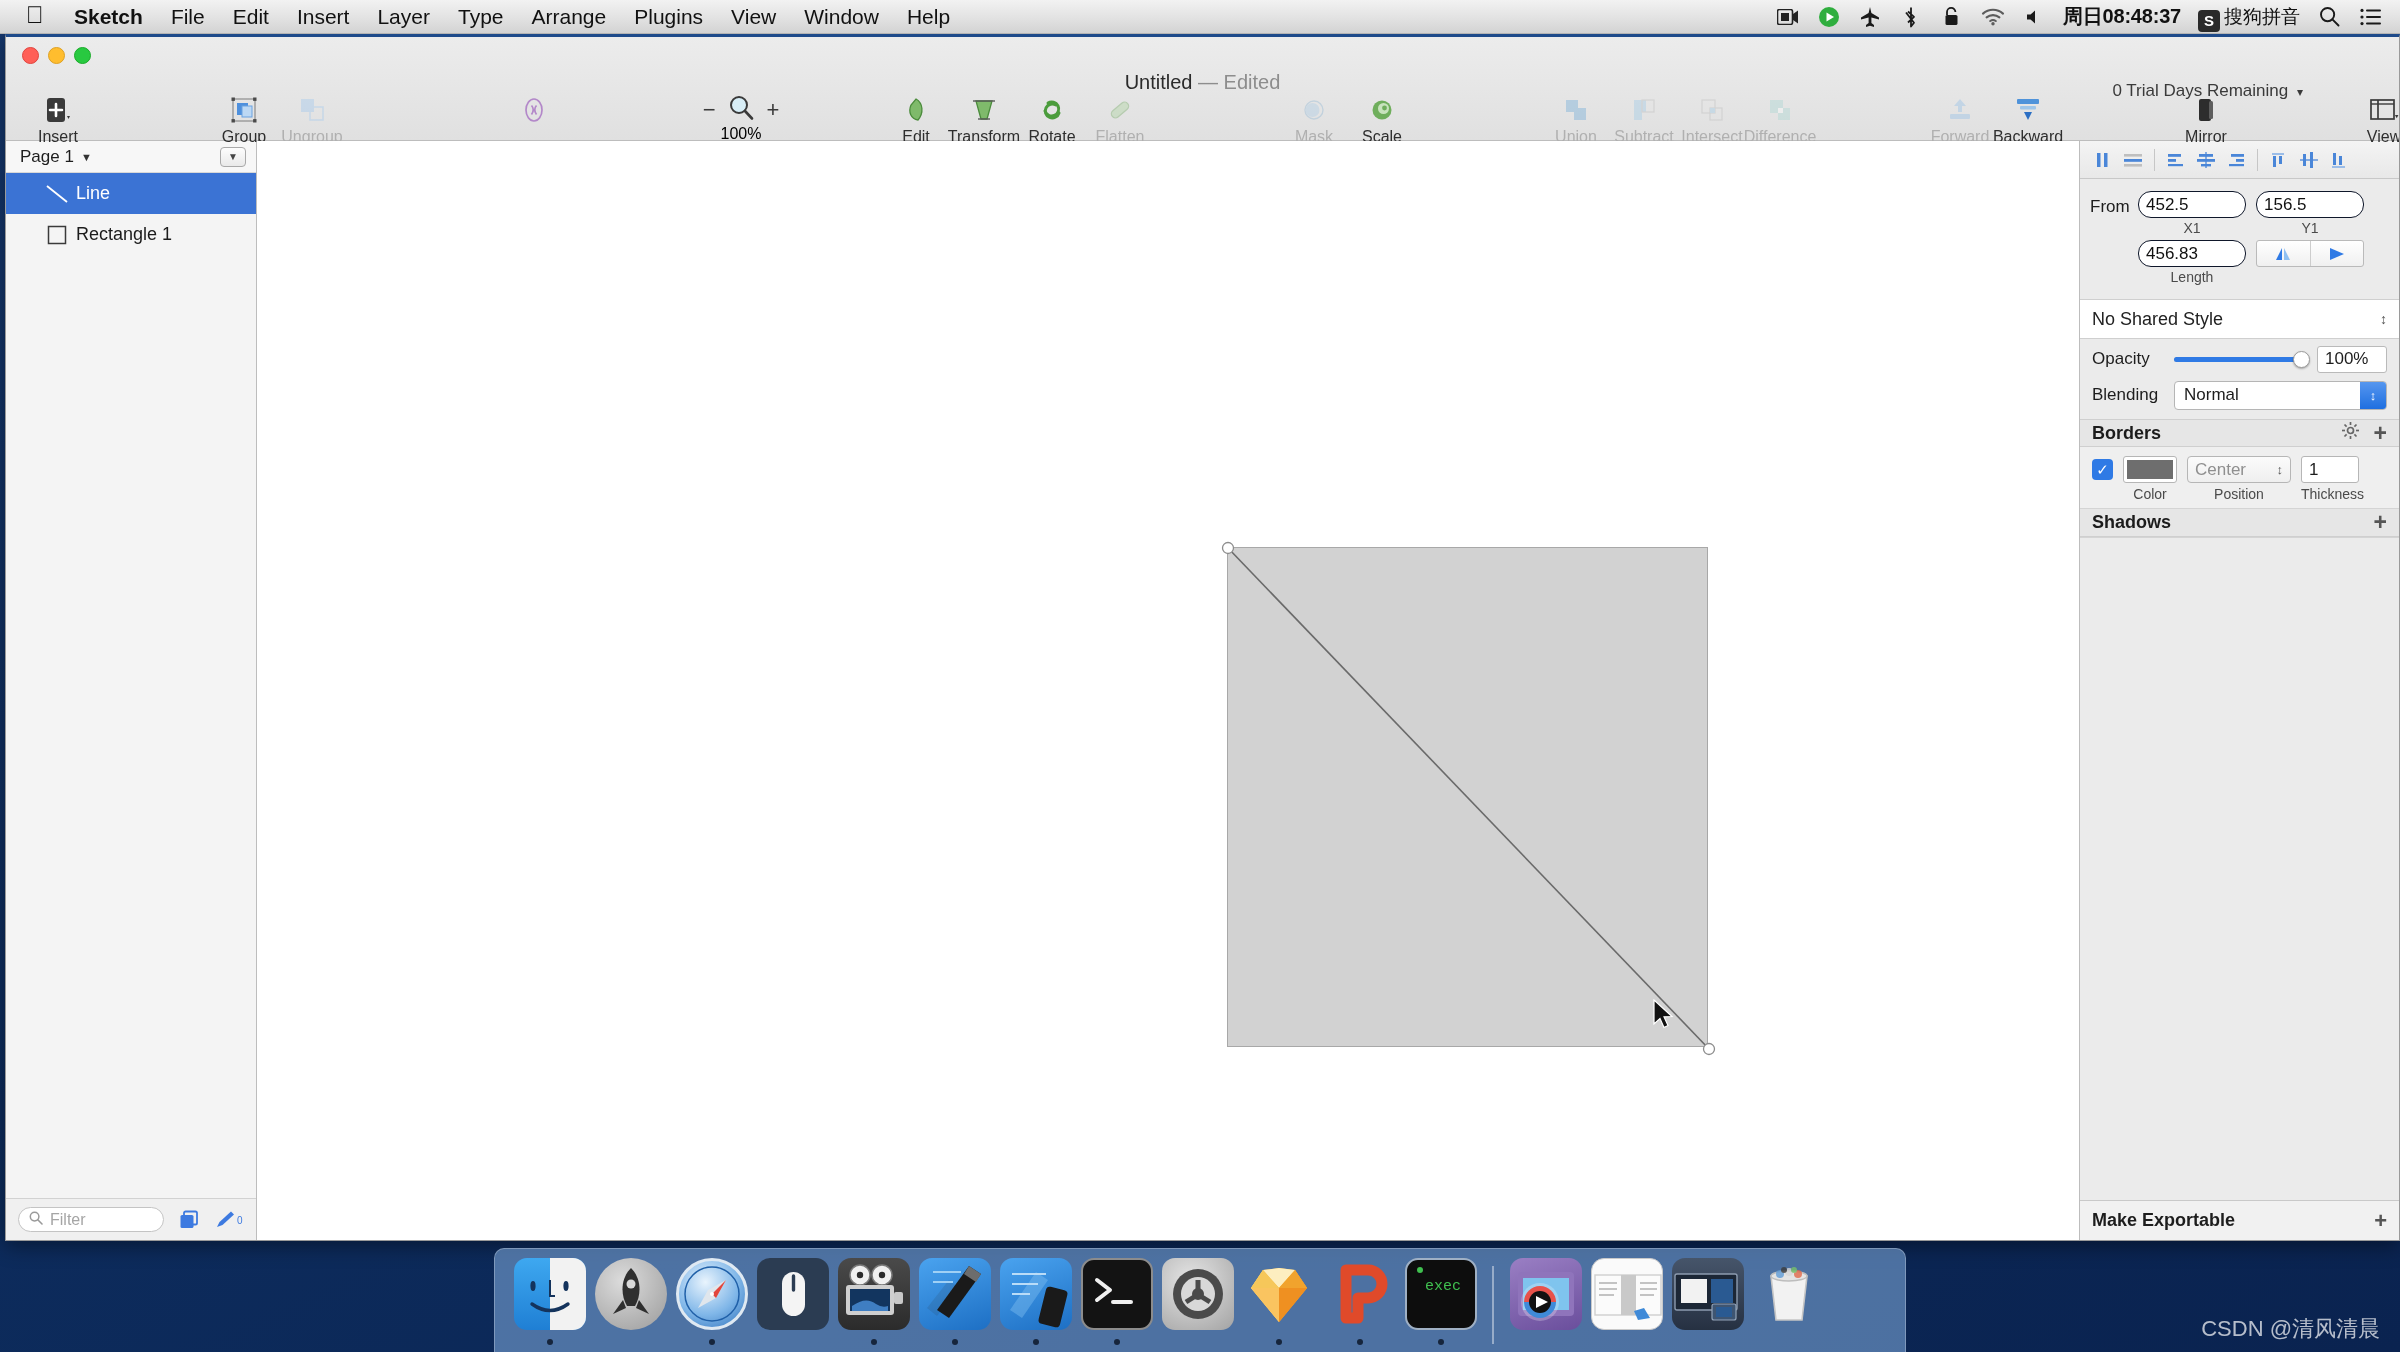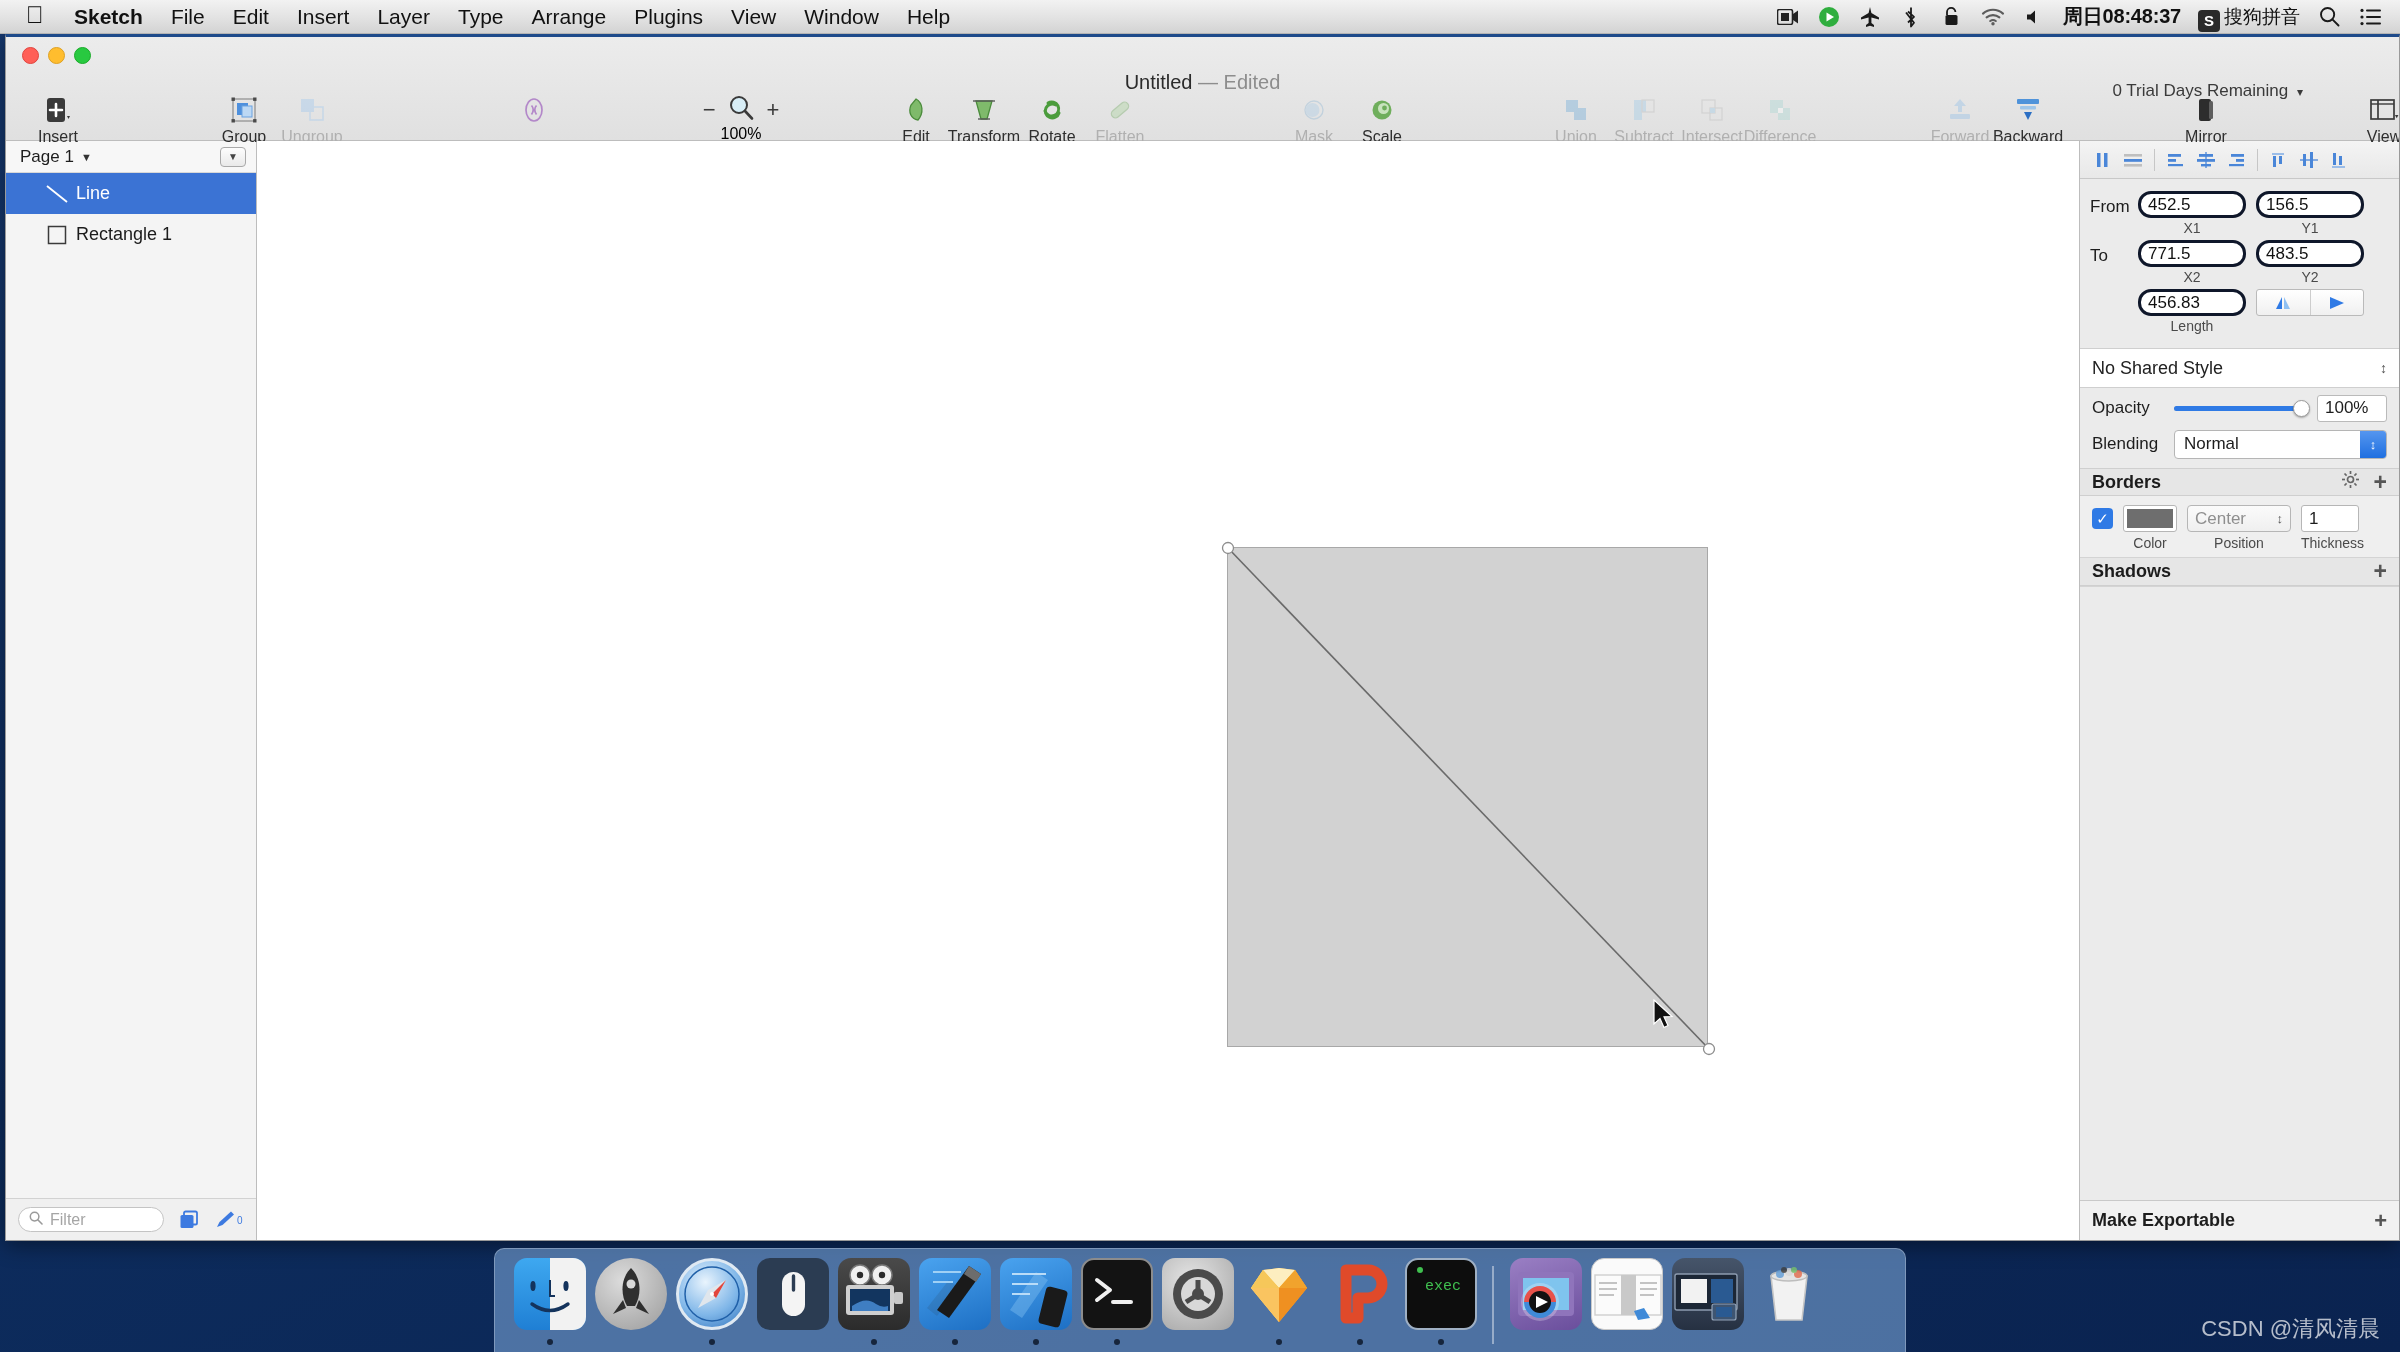--- a/index.html
+++ b/index.html
@@ -163,21 +163,21 @@
   .al-btn { width: 28px; height: 26px; display: flex; align-items: center; justify-content: center; }
   .al-sep { width: 1px; height: 22px; background: #c6c6c6; margin: 0 5px; }
 
   #coords { padding: 12px 0 10px 0; }
   .crow { display: flex; align-items: flex-start; padding: 0 14px 0 10px; margin-bottom: 4px; }
   .crow .rl { width: 48px; font-size: 17px; padding-top: 6px; }
   .fieldcol { display: flex; flex-direction: column; align-items: center; width: 108px; }
   .fieldcol + .fieldcol { margin-left: 10px; }
   .nfield {
     width: 100%; height: 27px; background: #fff;
-    border: 3px solid #0f172a; border-radius: 13px;
+    border: 1px solid #0f172a; border-radius: 13px;
     display: flex; align-items: center; padding: 0 7px;
     font-size: 17px; color: #111;
   }
   .sublbl { font-size: 14px; color: #4a4a4a; margin-top: 2px; }
   .flipbox {
     width: 108px; height: 27px; display: flex;
     border: 1px solid #bababa; border-radius: 3px; overflow: hidden;
     background: linear-gradient(180deg,#fff,#f0f0f0); margin-left: 10px;
   }
   .flipbtn { flex: 1; display: flex; align-items: center; justify-content: center; }
@@ -777,31 +777,20 @@
           <span class="fieldcol">
             <span class="nfield">452.5</span>
             <span class="sublbl">X1</span>
           </span>
           <span class="fieldcol">
             <span class="nfield">156.5</span>
             <span class="sublbl">Y1</span>
           </span>
         </div>
         <div class="crow">
-          <span class="rl">To</span>
-          <span class="fieldcol">
-            <span class="nfield">771.5</span>
-            <span class="sublbl">X2</span>
-          </span>
-          <span class="fieldcol">
-            <span class="nfield">483.5</span>
-            <span class="sublbl">Y2</span>
-          </span>
-        </div>
-        <div class="crow">
           <span class="rl"></span>
           <span class="fieldcol">
             <span class="nfield">456.83</span>
             <span class="sublbl">Length</span>
           </span>
           <span class="flipbox">
             <span class="flipbtn">
               <svg width="20" height="16" viewBox="0 0 20 16">
                   <path d="M9 2 L3 14 H9 Z" fill="#2f7ae5"></path>
                   <path d="M11 2 L17 14 H11 Z" fill="#8fc0f2"></path>

